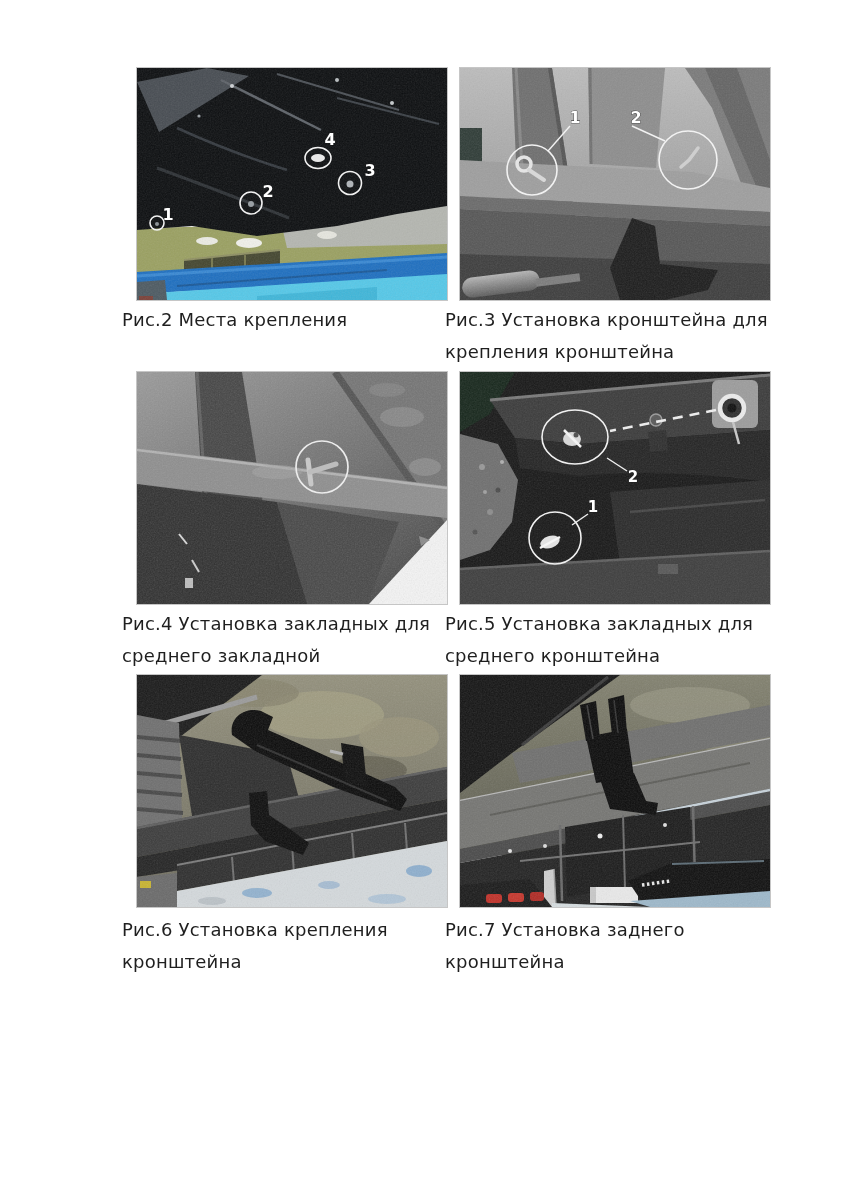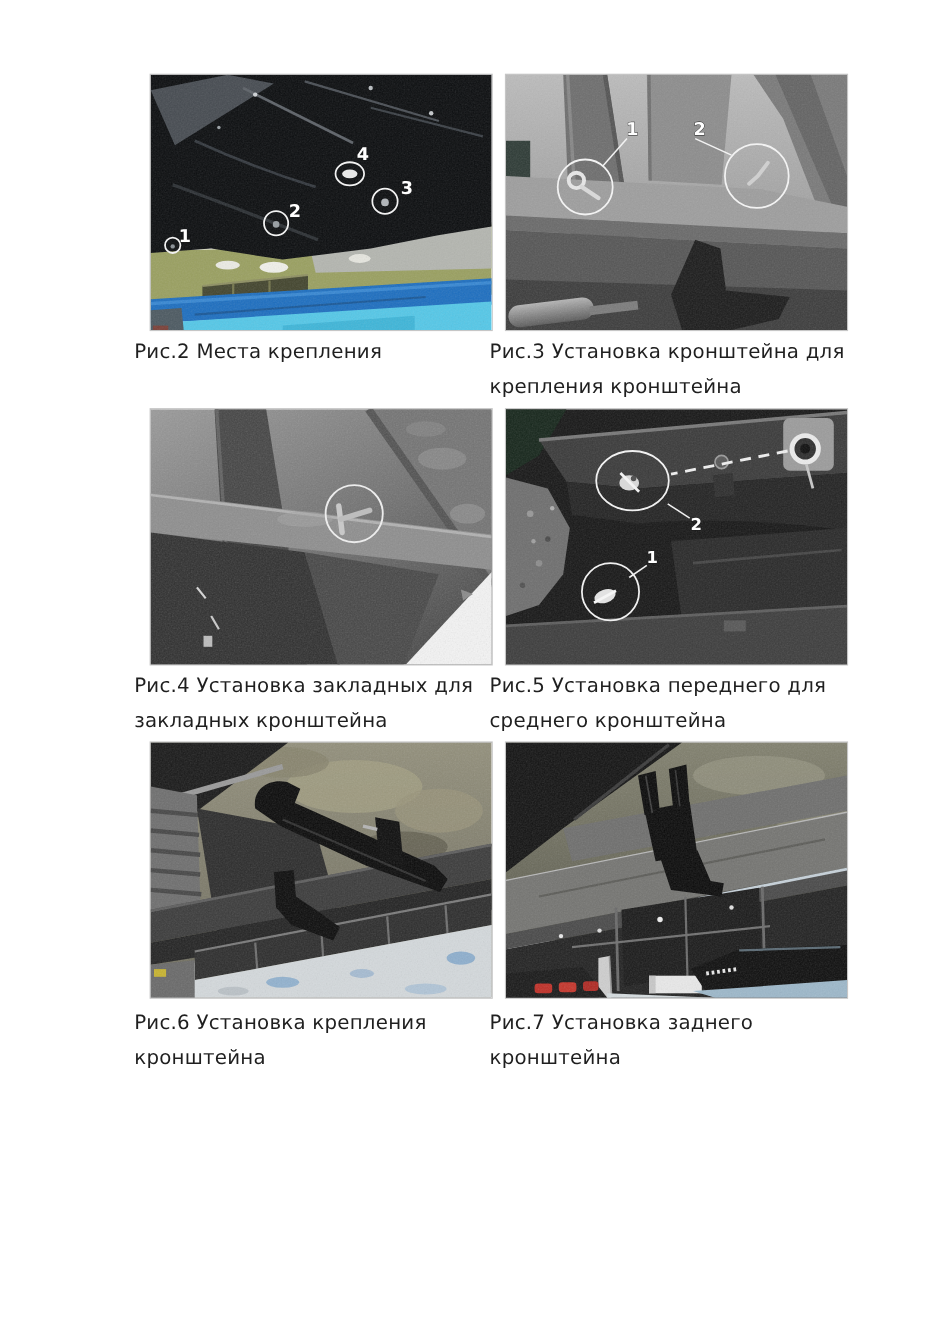--- a/index.html
+++ b/index.html
@@ -201,21 +201,21 @@
 
       <g>
         <circle cx="185" cy="95" r="26" fill="none" stroke="#ececec" stroke-width="1.7"></circle>
         <line x1="171" y1="88" x2="174" y2="112" stroke="#c8c8c8" stroke-width="5" stroke-linecap="round"></line>
         <line x1="173" y1="100" x2="199" y2="92" stroke="#bdbdbd" stroke-width="5" stroke-linecap="round"></line>
       </g>
     </svg>
   </figure>
   <div class="caption" style="left:122px;top:608px">
     <span>Рис.4 Установка закладных для</span>
-    <span>закладных кронштейна</span>
+    <span>среднего закладной</span>
   </div>
 
   <figure class="fig" style="left:460px;top:372px">
     <svg class="photo" viewBox="0 0 310 232" preserveAspectRatio="none">
       <g>
         <rect width="310" height="232" fill="#181818"></rect>
         <polygon points="0,0 55,0 30,42 0,60" fill="#17271c"></polygon>
 
         <polygon points="30,28 310,2 310,58 120,72 55,66" fill="#3b3b3b"></polygon>
         <line x1="30" y1="28" x2="310" y2="3" stroke="#787878" stroke-width="3"></line>
@@ -263,21 +263,21 @@
         <line x1="167" y1="99" x2="147" y2="86"></line>
         <line x1="128" y1="142" x2="112" y2="153"></line>
       </g>
       <g>
         <text class="callout-num" x="173" y="110" font-size="15" text-anchor="middle">2</text>
         <text class="callout-num" x="133" y="140" font-size="15" text-anchor="middle">1</text>
       </g>
     </svg>
   </figure>
   <div class="caption" style="left:445px;top:608px">
-    <span>Рис.5 Установка переднего для</span>
+    <span>Рис.5 Установка закладных для</span>
     <span>среднего кронштейна</span>
   </div>
 
   <figure class="fig" style="left:137px;top:675px">
     <svg class="photo" viewBox="0 0 310 232" preserveAspectRatio="none">
       <g>
         <rect width="310" height="232" fill="url(#gTop5)"></rect>
         <ellipse cx="185" cy="40" rx="62" ry="24" fill="#a39f82" opacity="0.8"></ellipse>
         <ellipse cx="262" cy="62" rx="40" ry="20" fill="#98947a" opacity="0.8"></ellipse>
         <ellipse cx="120" cy="18" rx="42" ry="14" fill="#87836d" opacity="0.8"></ellipse>

